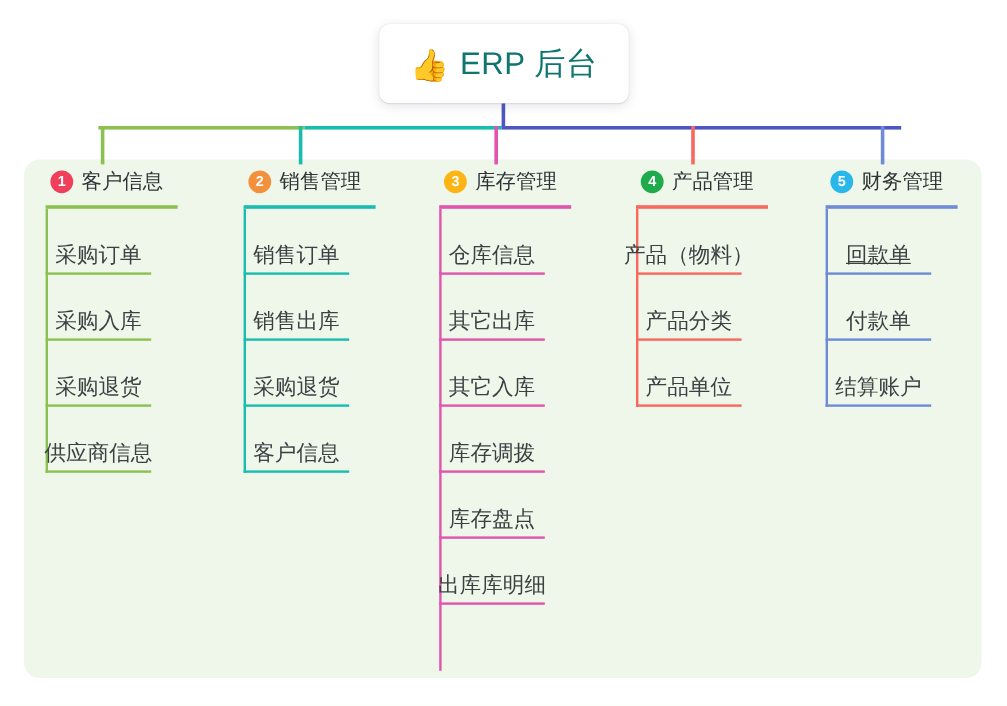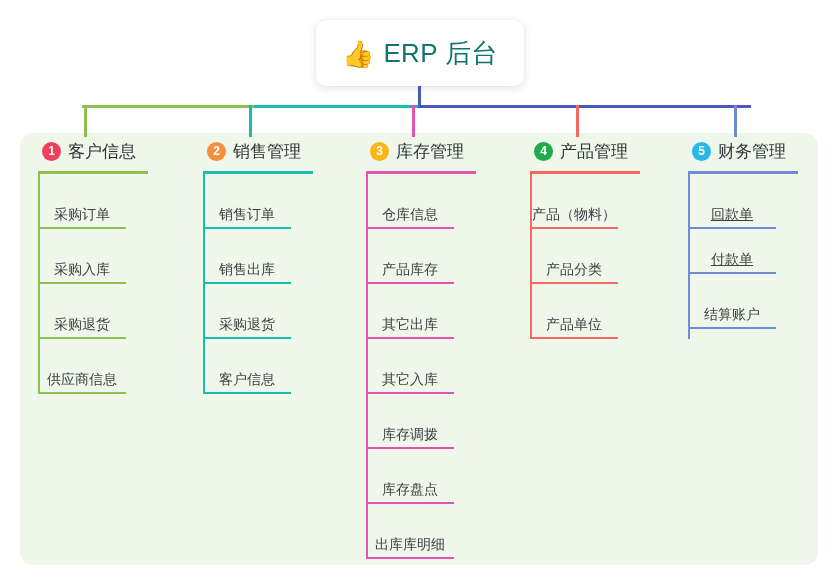--- a/index.html
+++ b/index.html
@@ -136,21 +136,21 @@
   }
   .item {
     position: relative;
     display: flex;
     align-items: flex-end;
     justify-content: center;
     box-sizing: border-box;
     padding-bottom: 5px;
   }
   .item-label {
-    font-size: 14px;
+    font-size: 18px;
     color: #3c4043;
     white-space: nowrap;
     margin-top: 32px;
   }
   .item-rule {
     position: absolute;
     left: 0;
     bottom: 0;
     height: 2px;
     width: 100%;
@@ -240,24 +240,20 @@
           <span class="col-title">库存管理</span>
         </div>
         <div class="head-rule" style="background: rgb(226, 84, 173); width: 110px;"></div>
         <div class="spine" style="background: rgb(226, 84, 173); height: 385px;"></div>
         <div class="items" style="width: 88px;">
           <div class="item" style="height: 55px;">
             <span class="item-label">仓库信息</span>
             <div class="item-rule" style="background: rgb(226, 84, 173);"></div>
           </div>
           <div class="item" style="height: 55px;">
-            <span class="item-label">产品库存</span>
-            <div class="item-rule" style="background: rgb(226, 84, 173);"></div>
-          </div>
-          <div class="item" style="height: 55px;">
             <span class="item-label">其它出库</span>
             <div class="item-rule" style="background: rgb(226, 84, 173);"></div>
           </div>
           <div class="item" style="height: 55px;">
             <span class="item-label">其它入库</span>
             <div class="item-rule" style="background: rgb(226, 84, 173);"></div>
           </div>
           <div class="item" style="height: 55px;">
             <span class="item-label">库存调拨</span>
             <div class="item-rule" style="background: rgb(226, 84, 173);"></div>
@@ -299,21 +295,21 @@
           <span class="badge" style="background: rgb(41, 182, 232);">5</span>
           <span class="col-title">财务管理</span>
         </div>
         <div class="head-rule" style="background: rgb(111, 139, 214); width: 110px;"></div>
         <div class="spine" style="background: rgb(111, 139, 214); height: 165px;"></div>
         <div class="items" style="width: 88px;">
           <div class="item" style="height: 55px; text-decoration: underline;">
             <span class="item-label">回款单</span>
             <div class="item-rule" style="background: rgb(111, 139, 214);"></div>
           </div>
-          <div class="item" style="height: 45px; text-decoration: underline;">
+          <div class="item" style="height: 55px;">
             <span class="item-label">付款单</span>
             <div class="item-rule" style="background: rgb(111, 139, 214);"></div>
           </div>
           <div class="item" style="height: 55px;">
             <span class="item-label">结算账户</span>
             <div class="item-rule" style="background: rgb(111, 139, 214);"></div>
           </div>
         </div>
       </div>
     </div>

